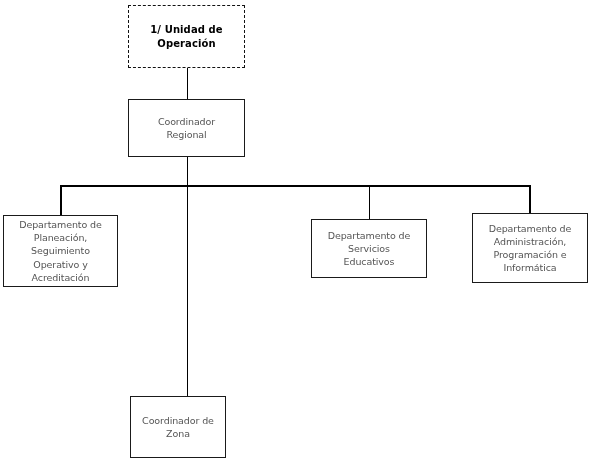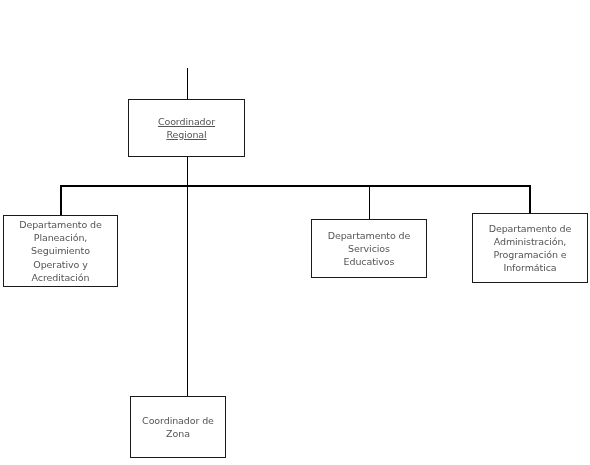--- a/index.html
+++ b/index.html
@@ -68,22 +68,25 @@
   <div class="connector v" style="left:186.5px; top:157px; height:239px;"></div>
 
   <div class="connector h" style="left:60px; top:185px; width:470px;"></div>
 
   <div class="connector v" style="left:60px; top:185px; height:30px;"></div>
 
   <div class="connector v" style="left:368.5px; top:185px; height:34px;"></div>
 
   <div class="connector v" style="left:529px; top:185px; height:28px;"></div>
 
+  <div class="node dashed" style="left:128px; top:5px; width:117px; height:63px;">
+    <span class="txt">1/ Unidad de<br>Operación</span>
+  </div>
 
-  <div class="node solid" style="left:128px; top:99px; width:117px; height:58px;text-decoration:underline;">
+  <div class="node solid" style="left:128px; top:99px; width:117px; height:58px;">
     <span class="txt">Coordinador<br>Regional</span>
   </div>
 
   <div class="node solid" style="left:3px; top:215px; width:115px; height:72px;">
     <span class="txt">Departamento de<br>Planeación,<br>Seguimiento<br>Operativo y<br>Acreditación</span>
   </div>
 
   <div class="node solid" style="left:311px; top:219px; width:116px; height:59px;">
     <span class="txt">Departamento de<br>Servicios<br>Educativos</span>
   </div>

